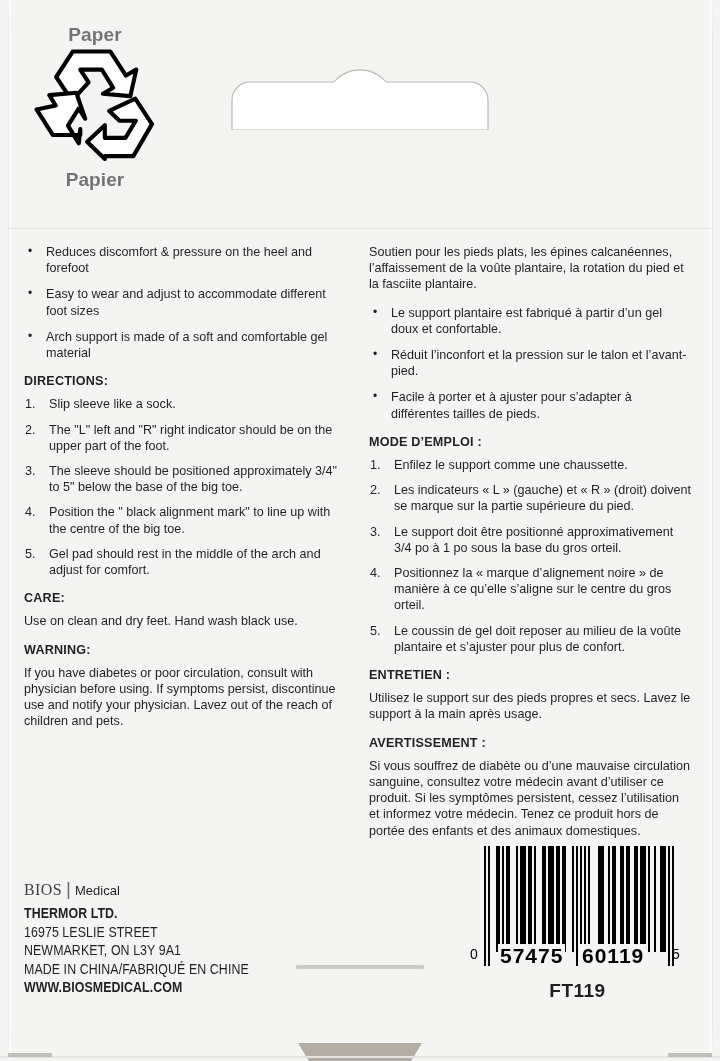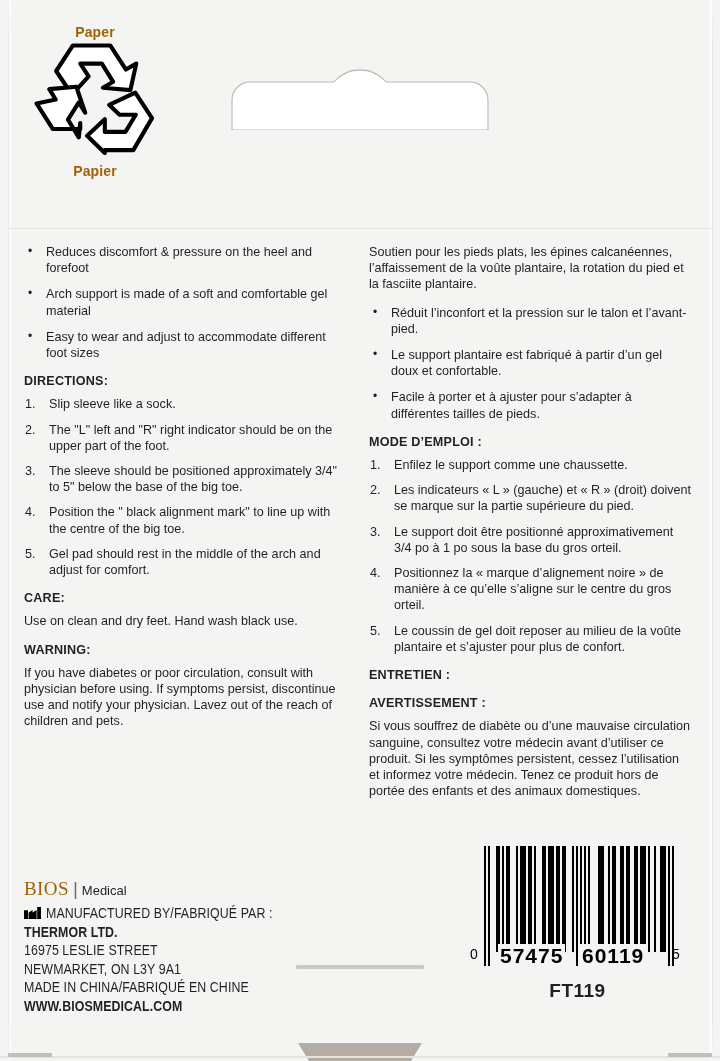--- a/index.html
+++ b/index.html
@@ -62,23 +62,23 @@
   #recycle-block {
     position: absolute;
     left: 30px; top: 24px;
     width: 130px;
     text-align: center;
   }
   #recycle-label-top,
   #recycle-label-bottom {
     font-family: "Liberation Sans", sans-serif;
     font-weight: bold;
-    font-size: 14px;
+    font-size: 19px;
     letter-spacing: .1px;
-    color: #a16207;
+    color: #737373;
   }
   #recycle-label-top { margin-bottom: 3px; }
   #recycle-label-bottom { margin-top: 8px; }
   #recycle-symbol { width: 122px; height: 112px; display: block; margin: 0 auto; }
 
   
   #hang-tab {
     position: absolute;
     left: 228px; top: 54px;
     width: 264px; height: 76px;
@@ -172,23 +172,23 @@
     width: 330px;
   }
   #logo-line {
     font-size: 20px;
     line-height: 24px;
     white-space: nowrap;
     margin-bottom: 1px;
   }
   #logo-bios {
     font-family: "Liberation Serif", serif;
-    font-size: 19px;
+    font-size: 16px;
     letter-spacing: .4px;
-    color: #a16207;
+    color: #404040;
   }
   #logo-divider {
     font-family: "Liberation Sans", sans-serif;
     font-weight: 300;
     color: #6e6e6e;
     padding: 0 4px;
     font-size: 19px;
   }
   #logo-medical {
     font-family: "Liberation Sans", sans-serif;
@@ -314,22 +314,22 @@
     </div>
 
   </div>
 
   <div id="content">
 
     <div class="column" id="col-en">
 
       <ul class="bullets">
         <li>Reduces discomfort &amp; pressure on the heel and forefoot</li>
+        <li>Easy to wear and adjust to accommodate different foot sizes</li>
         <li>Arch support is made of a soft and comfortable gel material</li>
-        <li>Easy to wear and adjust to accommodate different foot sizes</li>
       </ul>
 
       <div class="section-head">DIRECTIONS:</div>
       <ol class="steps">
         <li>Slip sleeve like a sock.</li>
         <li>The "L" left and "R" right indicator should be on the upper part of the foot.</li>
         <li>The sleeve should be positioned approximately 3/4" to 5" below the base of the big toe.</li>
         <li>Position the " black alignment mark" to line up with the centre of the big toe.</li>
         <li>Gel pad should rest in the middle of the arch and adjust for comfort.</li>
       </ol>
@@ -338,55 +338,50 @@
       <p class="para">Use on clean and dry feet. Hand wash black use.</p>
 
       <div class="section-head">WARNING:</div>
       <p class="para">If you have diabetes or poor circulation, consult with physician before using. If symptoms persist, discontinue use and notify your physician. Lavez out of the reach of children and pets.</p>
     </div>
 
     <div class="column" id="col-fr">
       <p class="intro">Soutien pour les pieds plats, les épines calcanéennes, l’affaissement de la voûte plantaire, la rotation du pied et la fasciite plantaire.</p>
 
       <ul class="bullets">
+        <li>Le support plantaire est fabriqué à partir d’un gel doux et confortable.</li>
         <li>Réduit l’inconfort et la pression sur le talon et l’avant-pied.</li>
-        <li>Le support plantaire est fabriqué à partir d’un gel doux et confortable.</li>
         <li>Facile à porter et à ajuster pour s’adapter à différentes tailles de pieds.</li>
       </ul>
 
       <div class="section-head">MODE D’EMPLOI :</div>
       <ol class="steps">
         <li>Enfilez le support comme une chaussette.</li>
         <li>Les indicateurs « L » (gauche) et « R » (droit) doivent se marque sur la partie supérieure du pied.</li>
         <li>Le support doit être positionné approximativement 3/4 po à 1 po sous la base du gros orteil.</li>
         <li>Positionnez la « marque d’alignement noire » de manière à ce qu’elle s’aligne sur le centre du gros orteil.</li>
         <li>Le coussin de gel doit reposer au milieu de la voûte plantaire et s’ajuster pour plus de confort.</li>
       </ol>
 
       <div class="section-head">ENTRETIEN :</div>
+      <p class="para">Utilisez le support sur des pieds propres et secs. Lavez le support à la main après usage.</p>
 
       <div class="section-head">AVERTISSEMENT :</div>
       <p class="para">Si vous souffrez de diabète ou d’une mauvaise circulation sanguine, consultez votre médecin avant d’utiliser ce produit. Si les symptômes persistent, cessez l’utilisation et informez votre médecin. Tenez ce produit hors de portée des enfants et des animaux domestiques.</p>
     </div>
 
   </div>
 
   <div id="footer">
 
     <div id="brand-block">
       <div id="logo-line">
         <span id="logo-bios">BIOS</span><span id="logo-divider">|</span><span id="logo-medical">Medical</span>
       </div>
 
-      <div id="mfg-line">
-        <svg id="factory-icon" viewBox="0 0 17 12">
-          <path d="M0 12 L0 3.2 L4 3.2 L4 12 Z M4.6 12 L4.6 5.4 L8.6 3.0 L8.6 5.4 L12.6 3.0 L12.6 12 Z M13.2 12 L13.2 0 L17 0 L17 12 Z" fill="#000000"></path>
-        </svg>
-        <span class="addr-line">MANUFACTURED BY/FABRIQUÉ PAR :</span>
-      </div>
 
       <div class="addr-line bold">THERMOR LTD.</div>
       <div class="addr-line">16975 LESLIE STREET</div>
       <div class="addr-line">NEWMARKET, ON L3Y 9A1</div>
       <div class="addr-line">MADE IN CHINA/FABRIQUÉ EN CHINE</div>
       <div class="addr-line bold">WWW.BIOSMEDICAL.COM</div>
     </div>
 
     <div id="barcode-block">
       <div id="barcode-bars">

